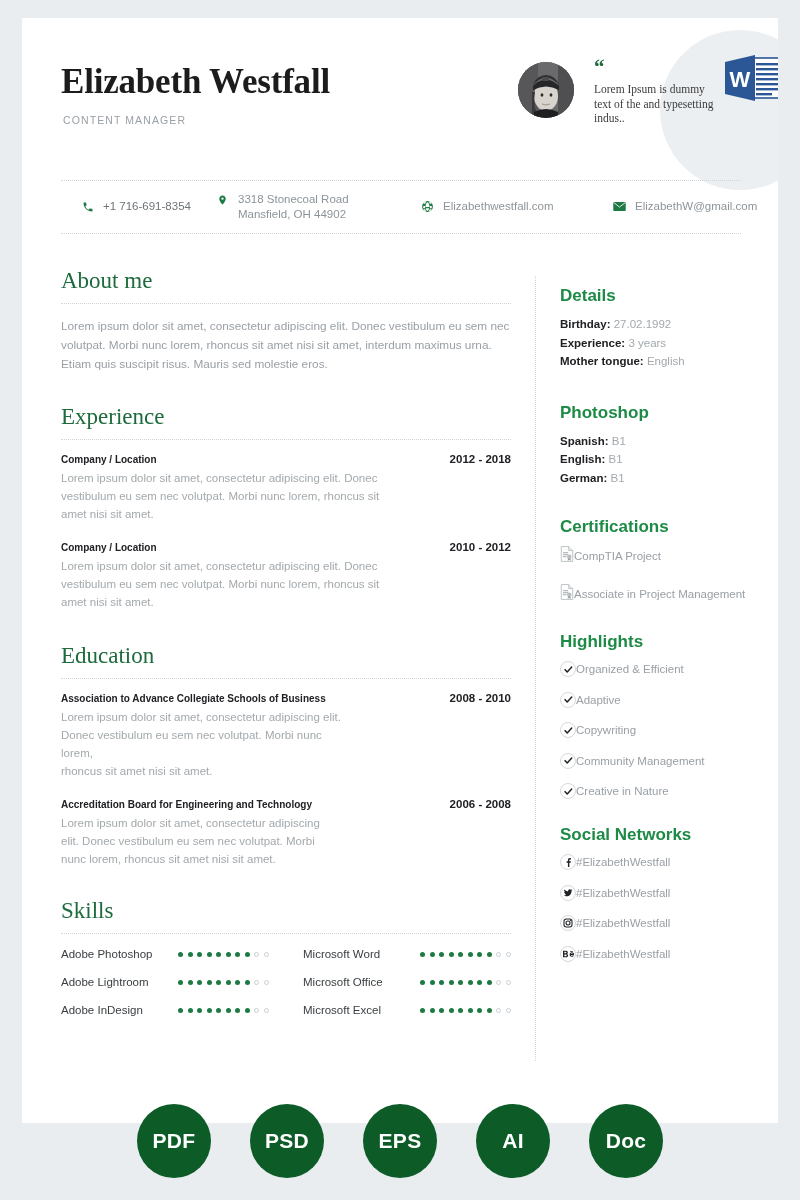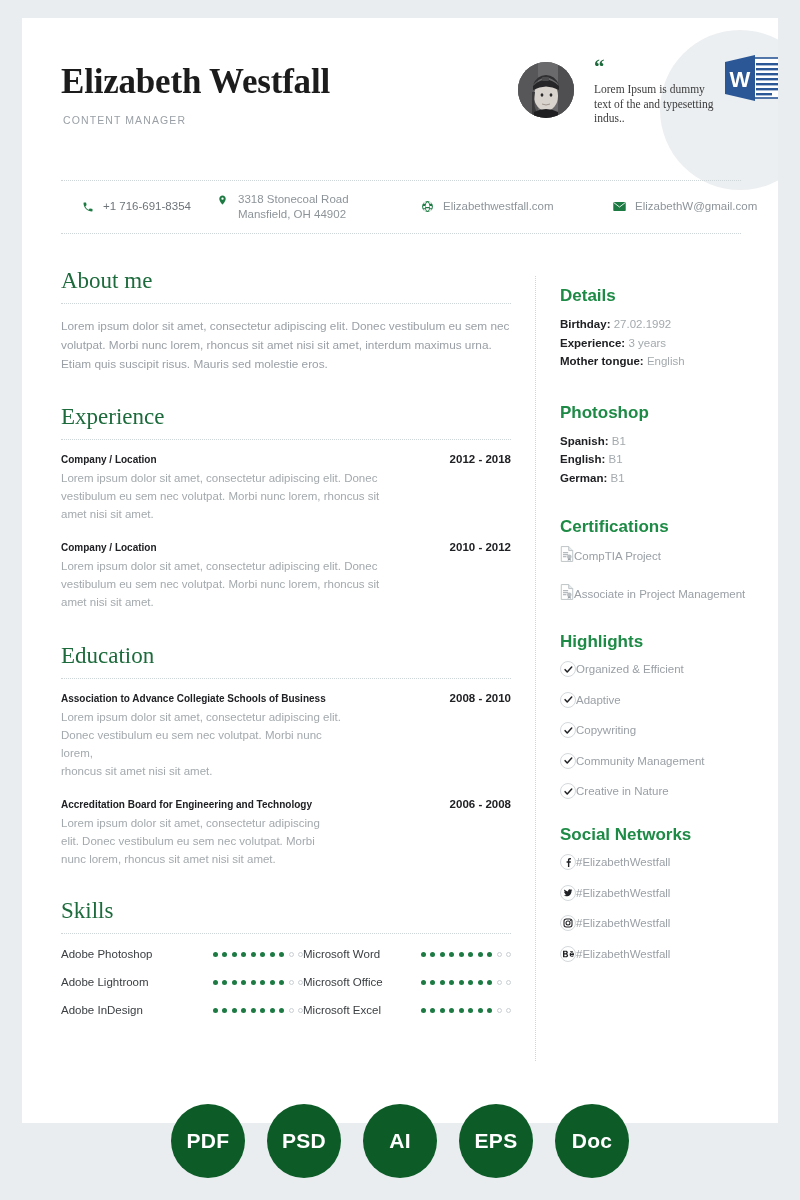--- a/index.html
+++ b/index.html
@@ -186,21 +186,20 @@
   
   #skills-grid {
     display: grid;
     grid-template-columns: 242px 1fr;
     row-gap: 16px;
     margin-top: 14px;
   }
   .skill {
     display: flex;
     align-items: center;
-    justify-content: space-between;
   }
   .skill-name {
     font-size: 11.5px;
     color: #3c4043;
     width: 117px;
     flex: none;
   }
   .dots { display: flex; align-items: center; gap: 4.5px; }
   .dot { width: 5px; height: 5px; border-radius: 50%; background: #1d7a43; }
   .dot.off { background: transparent; border: 1px solid #c9cfd3; width: 5px; height: 5px; }
@@ -240,21 +239,21 @@
   }
   .circ-ico svg { display: block; }
 
   
   #footer {
     position: absolute;
     left: 0; top: 1104px;
     width: 800px; height: 82px;
     display: flex;
     justify-content: center;
-    gap: 22px;
+    gap: 39px;
   }
   .badge {
     width: 74px; height: 74px;
     border-radius: 50%;
     background: #0d5c28;
     color: #ffffff;
     display: flex;
     align-items: center;
     justify-content: center;
     font-size: 21px;
@@ -666,16 +665,16 @@
       </g>
       <path d="M3 8 L33 1 L33 47 L3 40 Z" fill="#2b5797"></path>
       <text x="18" y="33" font-family="'Liberation Sans',sans-serif" font-size="22" font-weight="bold" fill="#ffffff" text-anchor="middle">W</text>
     </svg>
   </div>
 </div>
 
 <div id="footer">
     <div class="badge">PDF</div>
     <div class="badge">PSD</div>
+    <div class="badge">EPS</div>
     <div class="badge">AI</div>
-    <div class="badge">EPS</div>
     <div class="badge">Doc</div>
   </div>
 
 </body></html>

